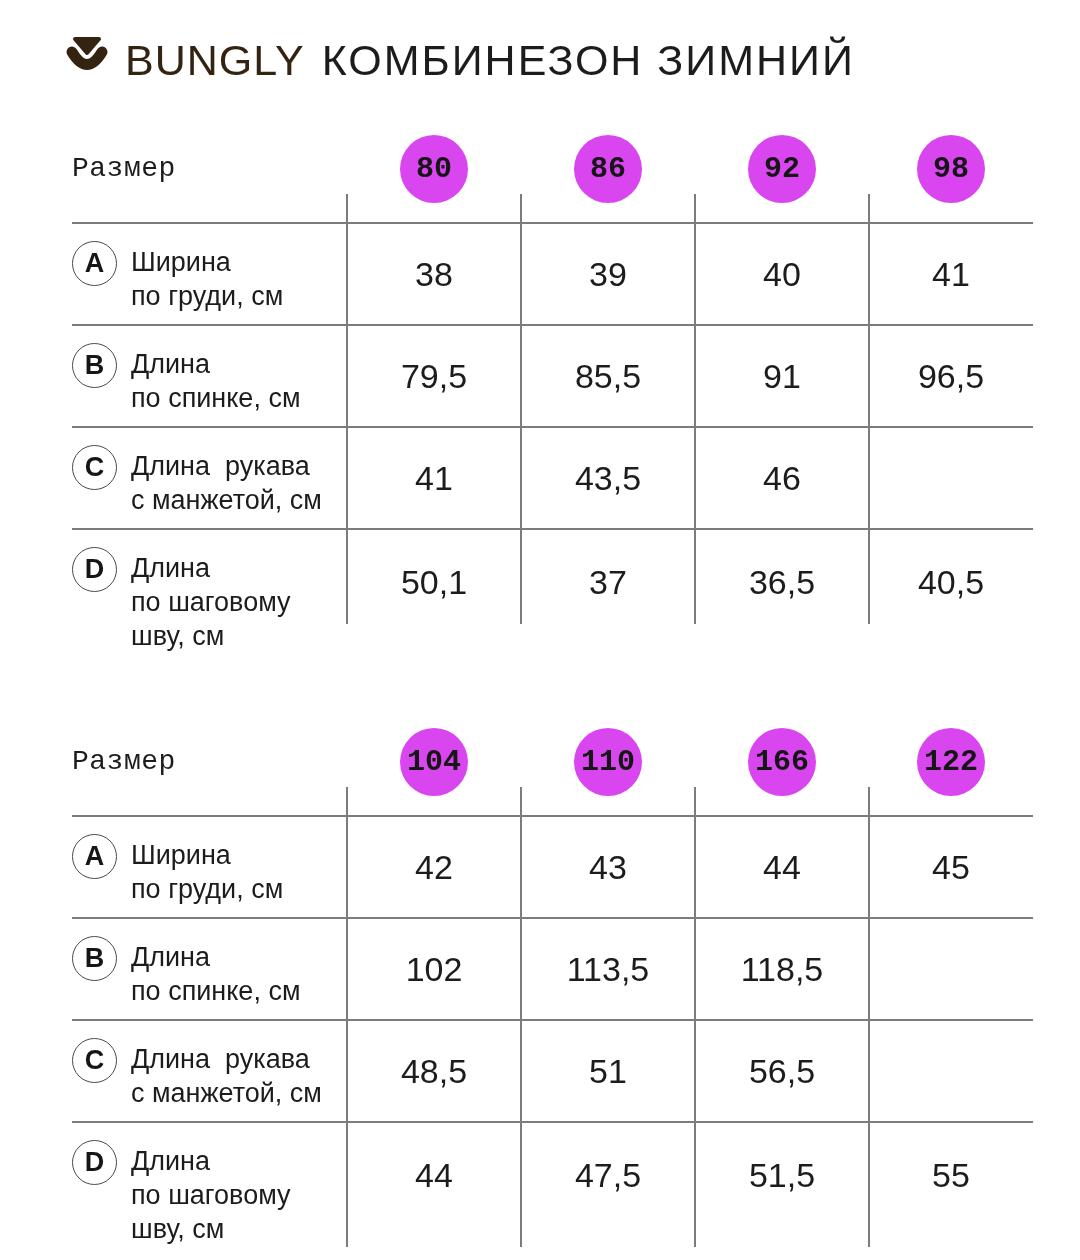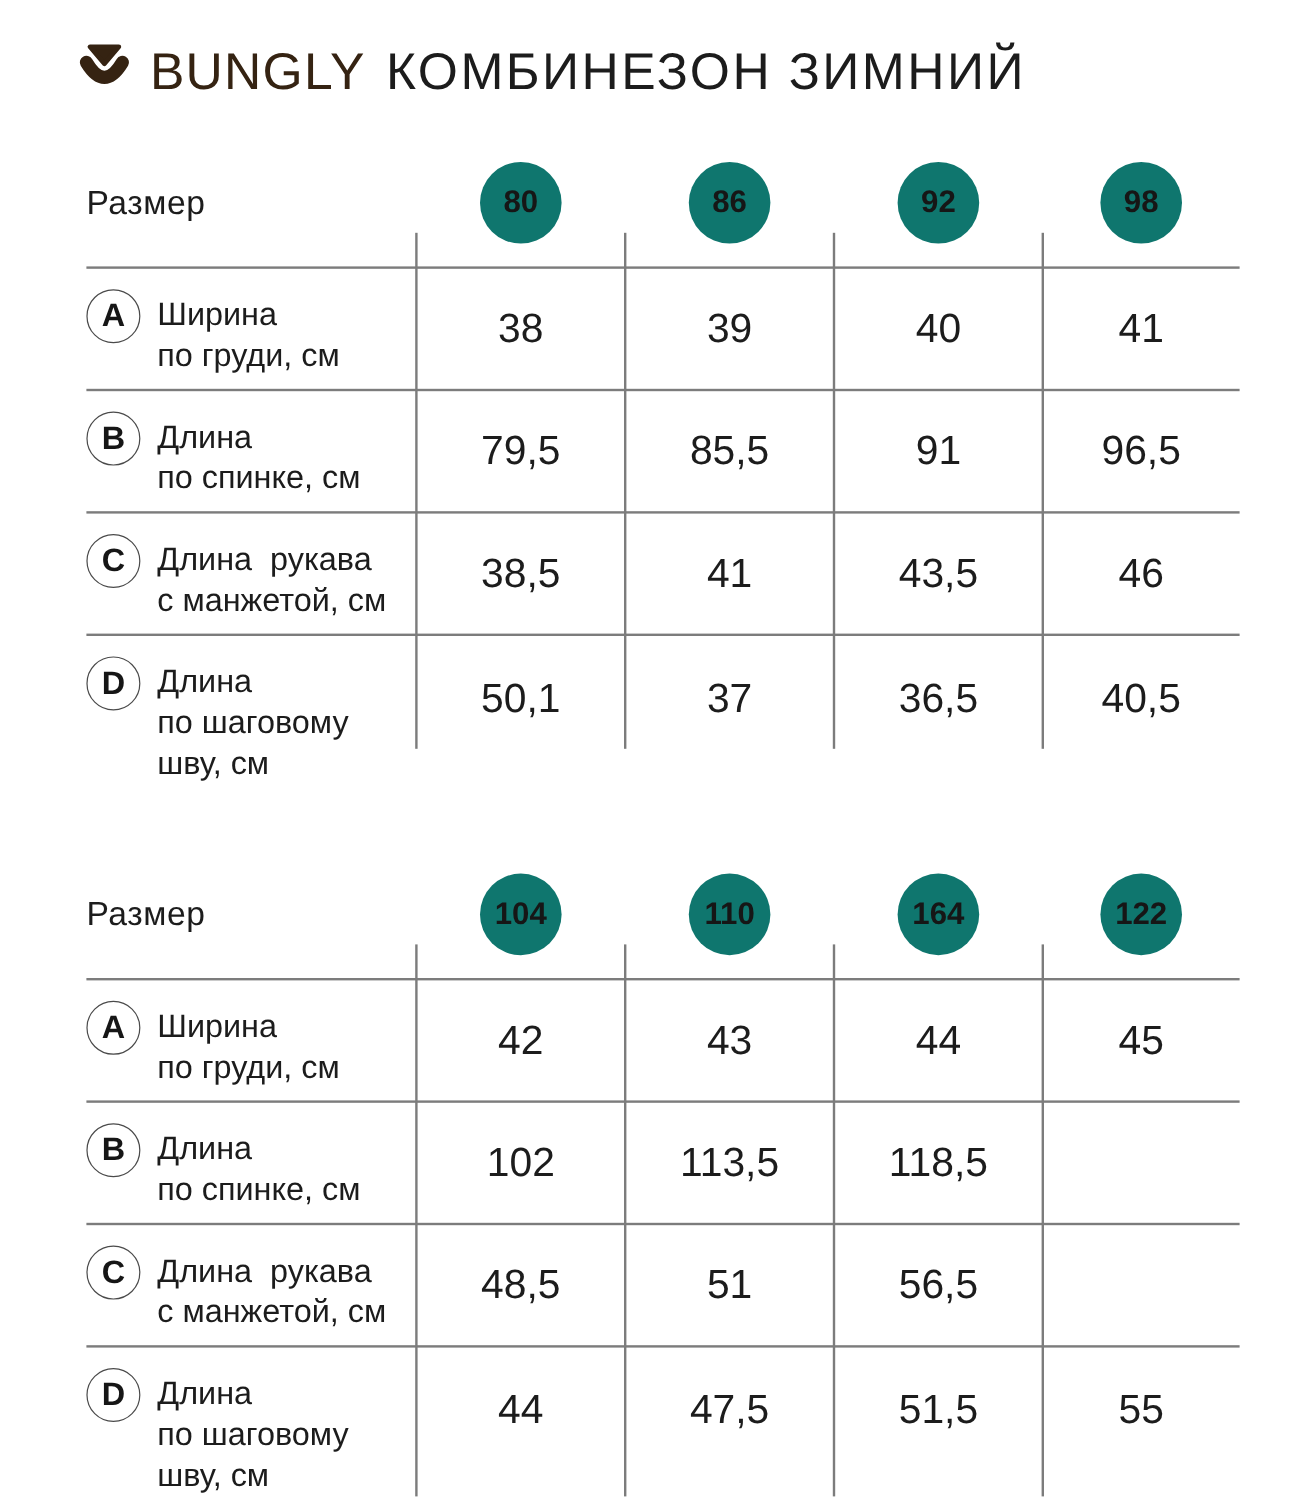--- a/index.html
+++ b/index.html
@@ -29,30 +29,31 @@
   .size-table.first{margin-top:36px;}
   .size-table.second{margin-top:40px;}
   .t-row{
     display:grid;
     grid-template-columns:275px 174px 174px 174px 164px;
   }
   .t-header{height:100px;}
   .t-header .cell{
     display:flex;align-items:center;justify-content:center;
     padding-bottom:7px;
+    font-family:Liberation Mono, monospace;
   }
   .t-header .label-cell{justify-content:flex-start;}
   .header-label{
     font-size:28px;color:#1c1c1c;letter-spacing:0.5px;
   }
   .size-circle{
     width:68px;height:68px;border-radius:50%;
-    background:#0f766e;
-    display:flex;align-items:center;justify-content:center;
-    font-size:26px;font-weight:700;color:#161616;letter-spacing:0;
+    background:#d946ef;
+    display:flex;align-items:center;justify-content:center;
+    font-size:30px;font-weight:700;color:#161616;letter-spacing:0;
   }
   .data-row{height:100px;border-top:2px solid #7c7c7c;}
   .data-row.last{height:145px;}
   .label-cell{display:flex;}
   .data-row .label-cell{
     align-items:flex-start;padding-top:15px;
   }
   .letter-badge{
     flex:0 0 auto;width:45px;height:45px;border-radius:50%;
     border:1.5px solid #4a4a4a;box-sizing:border-box;
@@ -128,21 +129,20 @@
     <div class="cell value-cell">91</div>
     <div class="cell value-cell">96,5</div>
   </div>
 
   <div class="t-row data-row">
     <div class="cell label-cell">
       <span class="letter-badge">C</span>
       <span class="row-label-text">Длина  рукава
 с манжетой, см</span>
     </div>
-    <div class="cell value-cell">38,5</div>
     <div class="cell value-cell">41</div>
     <div class="cell value-cell">43,5</div>
     <div class="cell value-cell">46</div>
   </div>
 
   <div class="t-row data-row last">
     <div class="cell label-cell">
       <span class="letter-badge">D</span>
       <span class="row-label-text">Длина
 по шаговому
@@ -163,21 +163,21 @@
 <div class="size-table second">
   <div class="t-row t-header">
     <div class="cell label-cell header-label">Размер</div>
     <div class="cell">
         <div class="size-circle">104</div>
       </div>
     <div class="cell">
         <div class="size-circle">110</div>
       </div>
     <div class="cell">
-        <div class="size-circle">164</div>
+        <div class="size-circle">166</div>
       </div>
     <div class="cell">
         <div class="size-circle">122</div>
       </div>
   </div>
 
   <div class="t-row data-row">
     <div class="cell label-cell">
       <span class="letter-badge">A</span>
       <span class="row-label-text">Ширина

